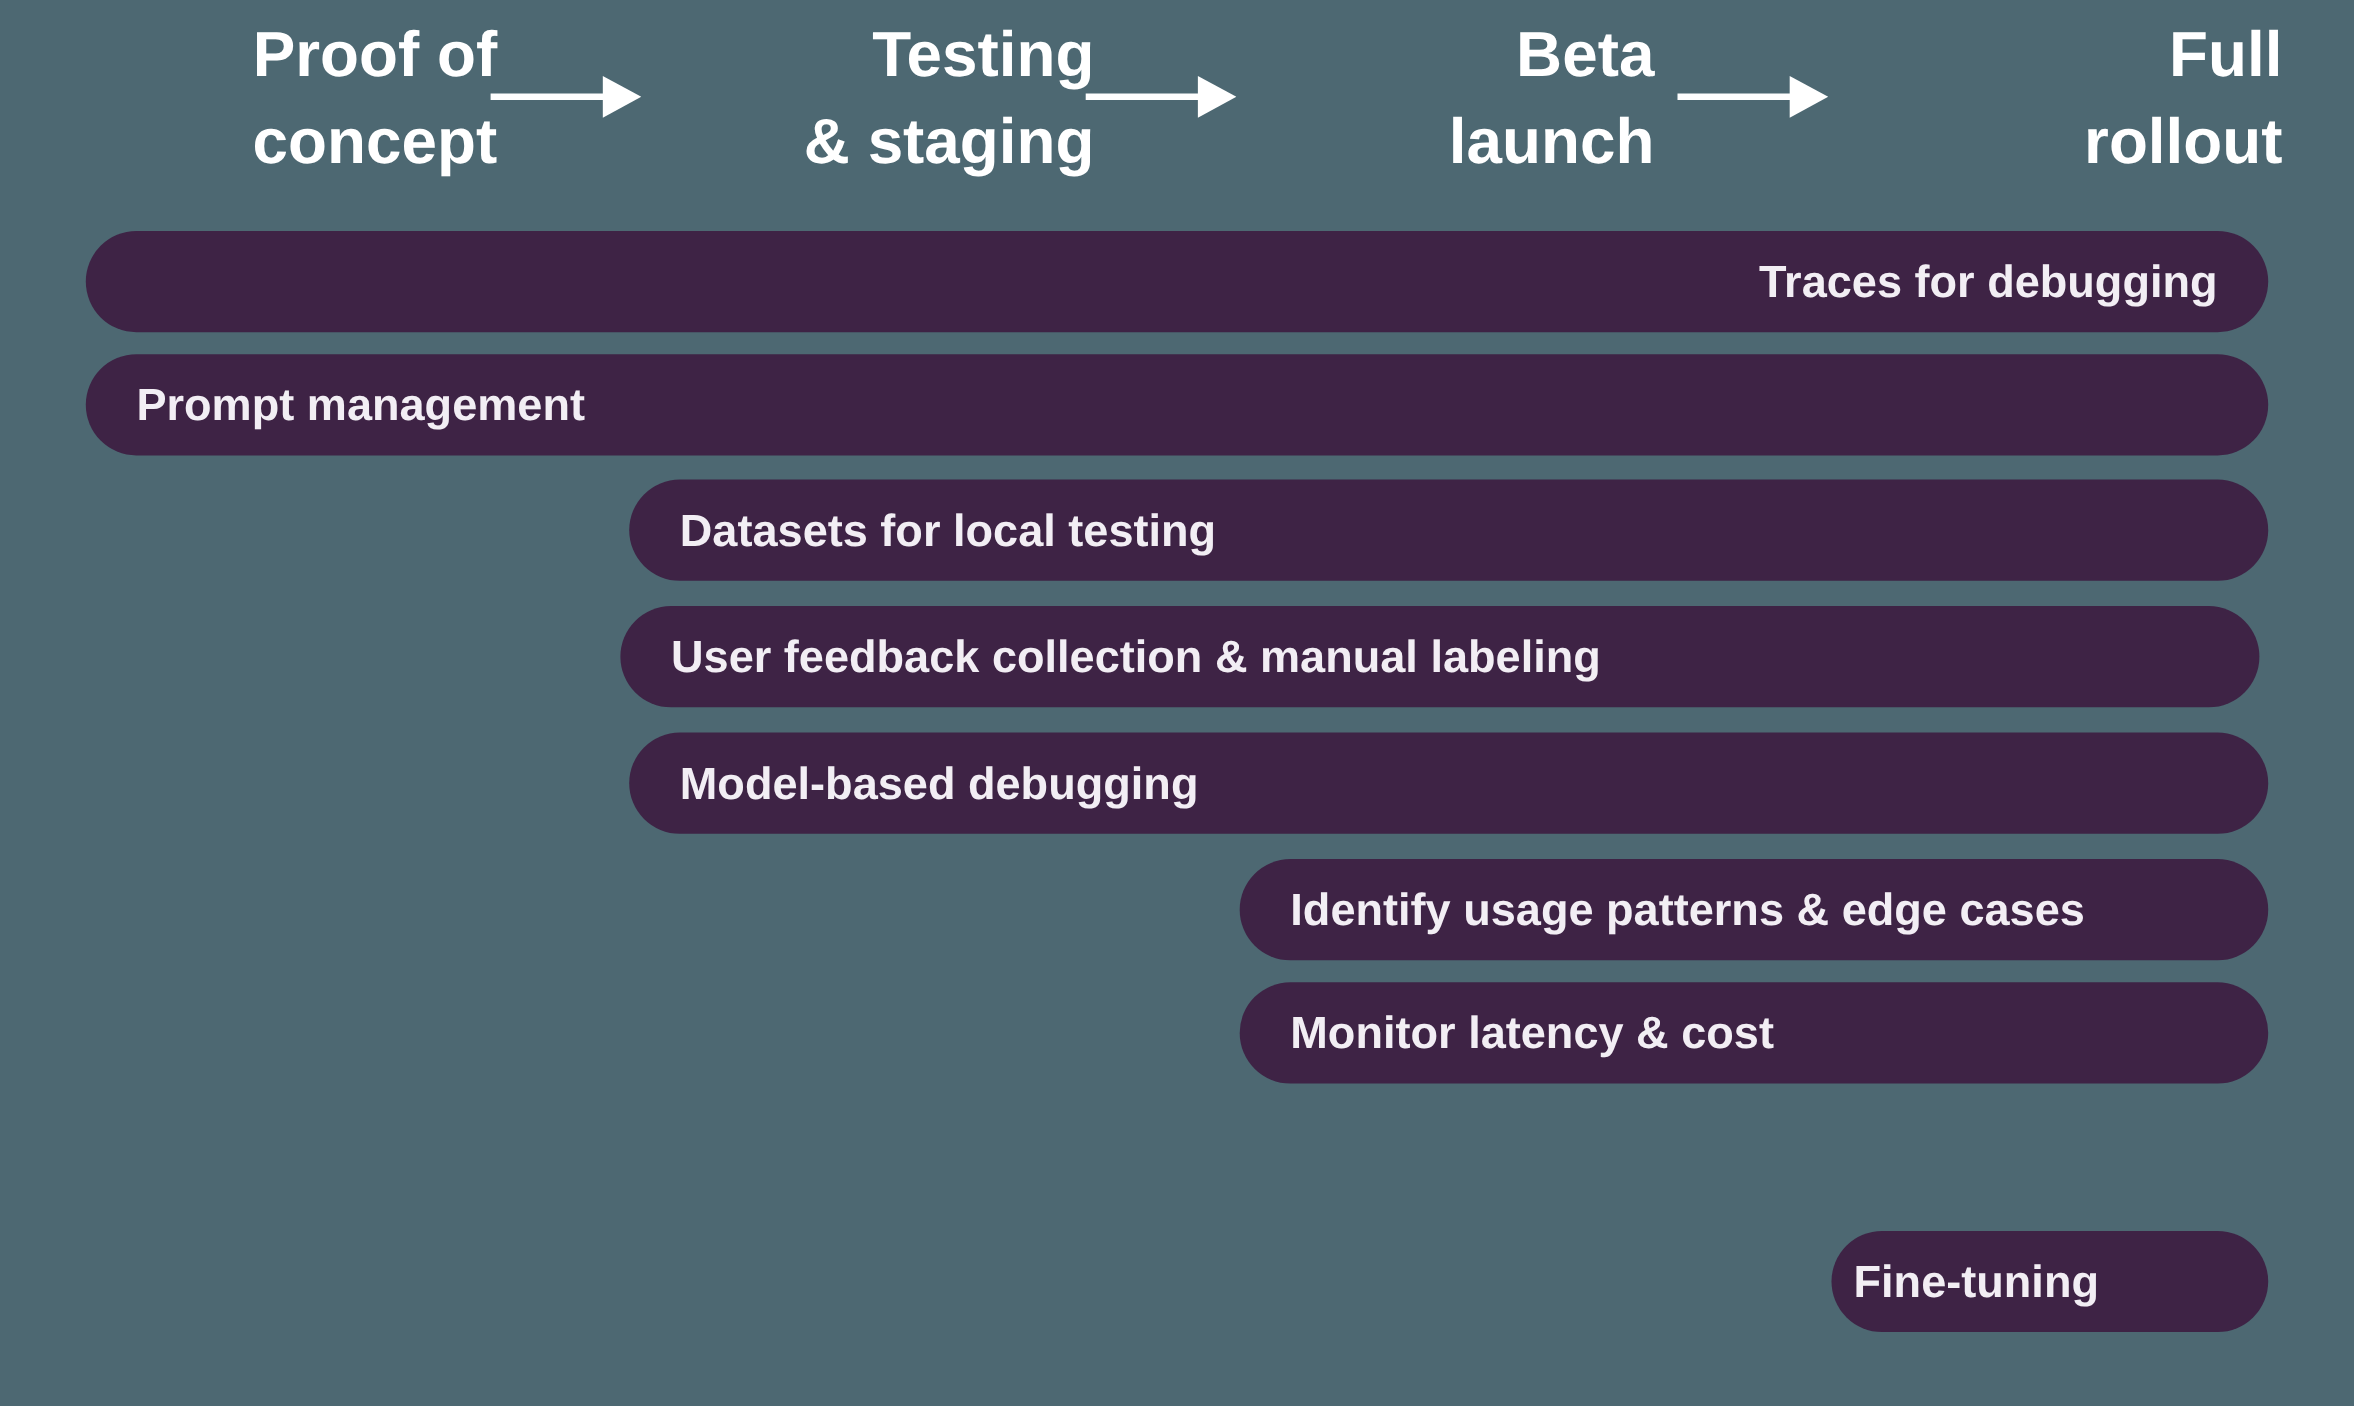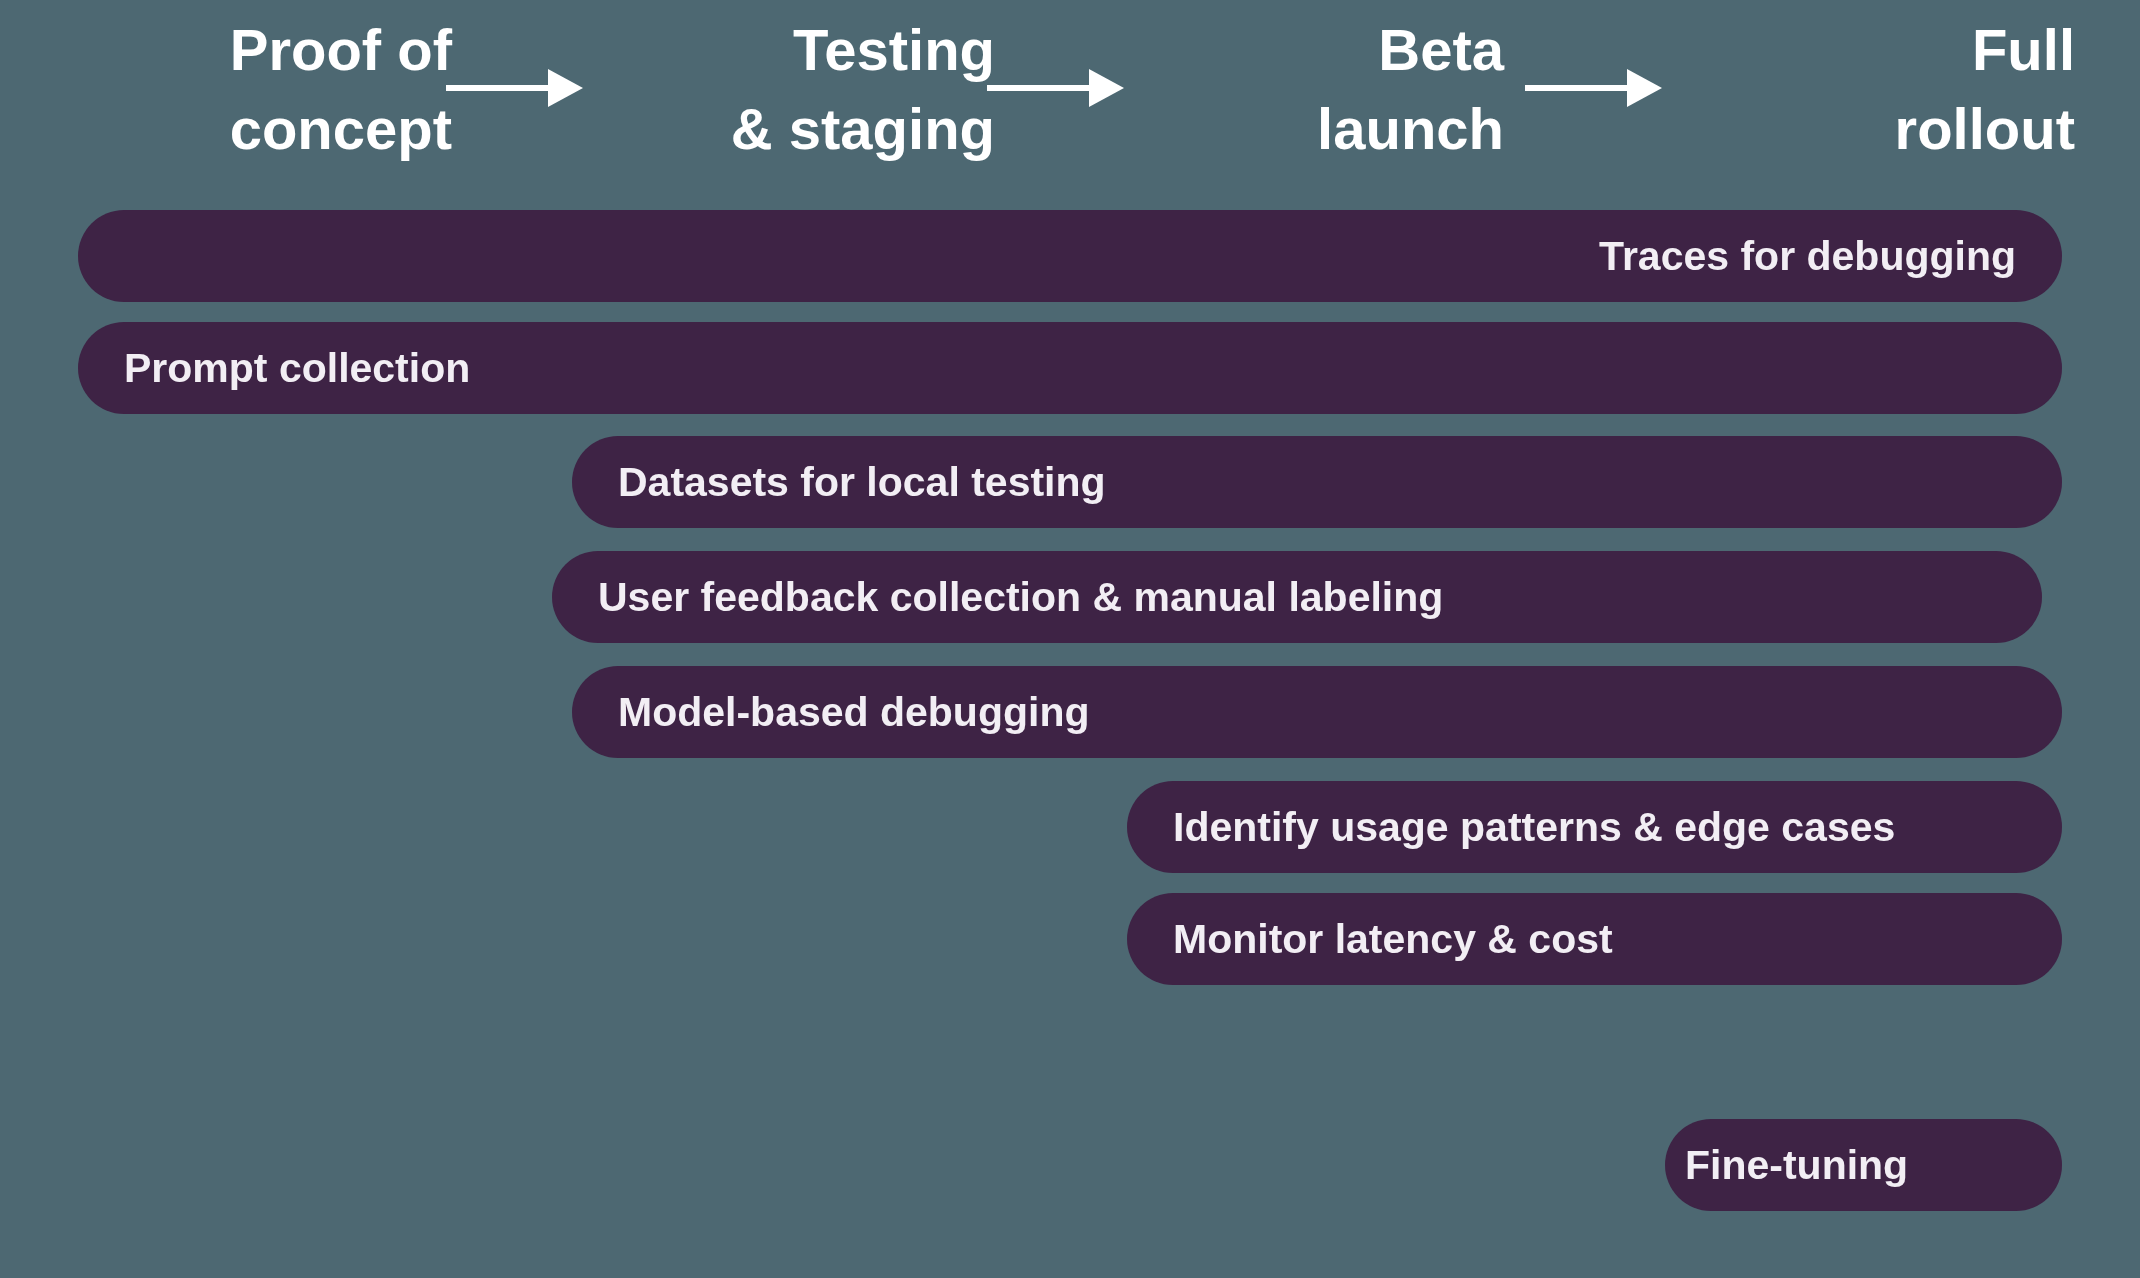--- a/index.html
+++ b/index.html
@@ -58,21 +58,21 @@
     box-sizing:border-box;
     padding:0 46px;
     color:var(--bar_text);
     font-size:41px;
     font-weight:700;
     white-space:nowrap;
   }
   .b1{left:78px;  top:210px;  width:1984px;justify-content:flex-end;}
   .b2{left:78px;  top:322px;  width:1984px;}
   .b3{left:572px; top:436px;  width:1490px;}
-  .b4{left:552px; top:551px;  width:1490px;}
+  .b4{left:564px; top:551px;  width:1490px;}
   .b5{left:572px; top:666px;  width:1490px;}
   .b6{left:1127px;top:781px;  width:935px;}
   .b7{left:1127px;top:893px;  width:935px;}
   .b8{left:1127px;top:1005px; width:935px;}
   .b9{left:1665px;top:1119px; width:397px; justify-content:flex-start; padding:0 20px;}
 </style>
 </head>
 <body>
 
 <div class="stage">
@@ -103,21 +103,21 @@
   </svg>
   <div class="phase p4">
     <span>Full</span>
     <span>rollout</span>
   </div>
 
   <div class="bar b1">
     <span>Traces for debugging</span>
   </div>
   <div class="bar b2">
-    <span>Prompt collection</span>
+    <span>Prompt management</span>
   </div>
   <div class="bar b3">
     <span>Datasets for local testing</span>
   </div>
   <div class="bar b4">
     <span>User feedback collection &amp; manual labeling</span>
   </div>
   <div class="bar b5">
     <span>Model-based debugging</span>
   </div>

